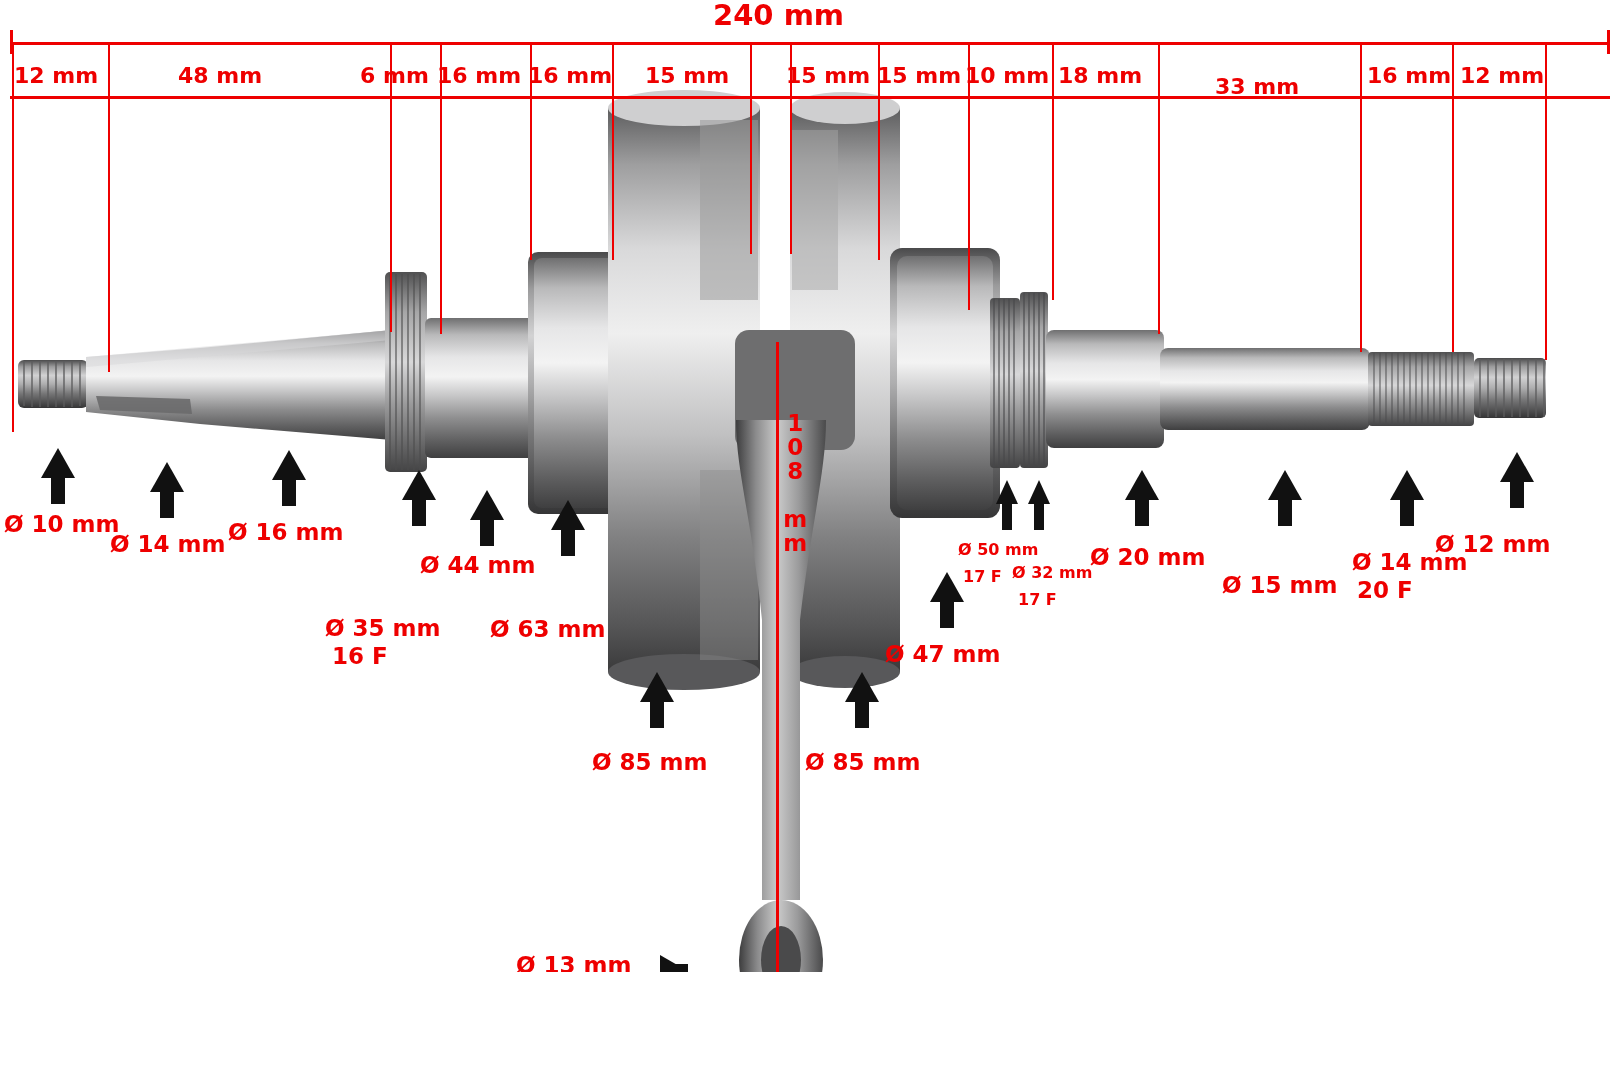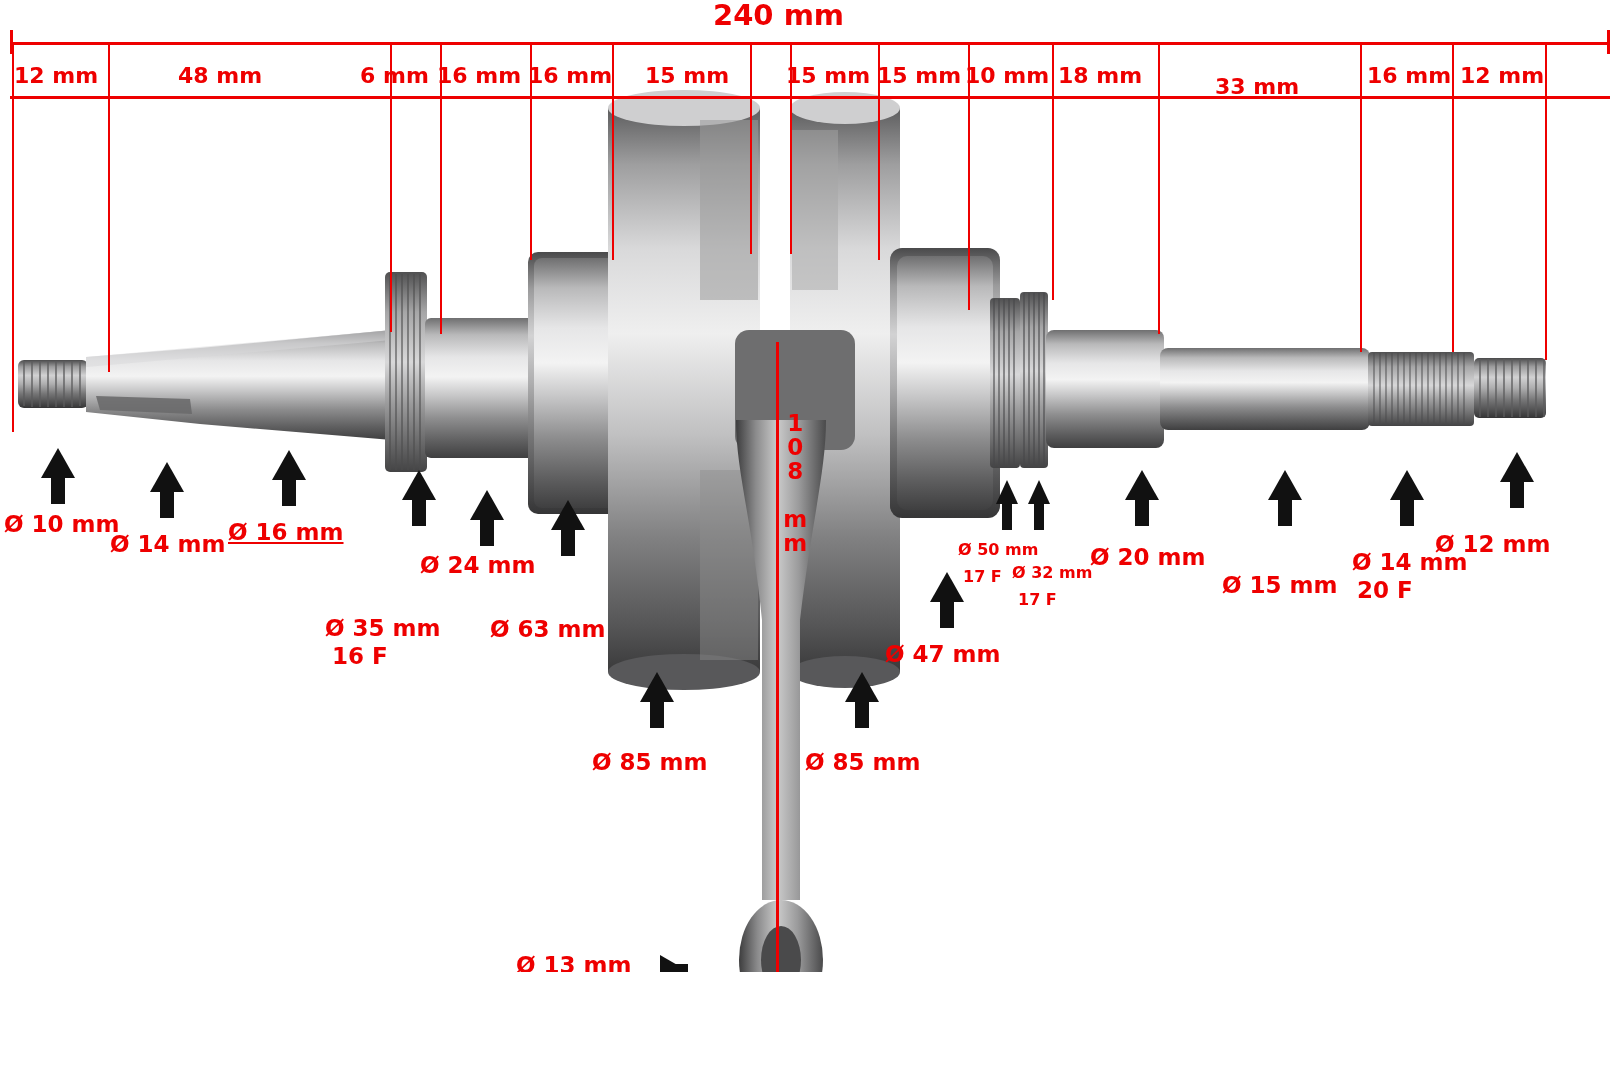--- a/index.html
+++ b/index.html
@@ -289,22 +289,22 @@
   <div class="dim top" style="left:786px;  top:64px;">15 mm</div>
   <div class="dim top" style="left:877px;  top:64px;">15 mm</div>
   <div class="dim top" style="left:965px;  top:64px;">10 mm</div>
   <div class="dim top" style="left:1058px; top:64px;">18 mm</div>
   <div class="dim top" style="left:1215px; top:64px;margin-top:11px;">33 mm</div>
   <div class="dim top" style="left:1367px; top:64px;">16 mm</div>
   <div class="dim top" style="left:1460px; top:64px;">12 mm</div>
 
   <div class="dim dia" style="left:4px;    top:512px;">Ø 10 mm</div>
   <div class="dim dia" style="left:110px;  top:532px;">Ø 14 mm</div>
-  <div class="dim dia" style="left:228px;  top:520px;text-decoration:underline;">Ø 16 mm</div>
-  <div class="dim dia" style="left:420px;  top:553px;">Ø 24 mm</div>
+  <div class="dim dia" style="left:228px;  top:520px;">Ø 16 mm</div>
+  <div class="dim dia" style="left:420px;  top:553px;">Ø 44 mm</div>
   <div class="dim dia" style="left:325px;  top:616px;">Ø 35 mm</div>
   <div class="dim dia" style="left:332px;  top:644px;">16 F</div>
   <div class="dim dia" style="left:490px;  top:617px;">Ø 63 mm</div>
   <div class="dim dia" style="left:592px;  top:750px;">Ø 85 mm</div>
   <div class="dim dia" style="left:805px;  top:750px;">Ø 85 mm</div>
   <div class="dim dia" style="left:885px;  top:642px;">Ø 47 mm</div>
   <div class="dim small" style="left:958px;  top:542px;">Ø 50 mm</div>
   <div class="dim small" style="left:963px;  top:569px;">17 F</div>
   <div class="dim small" style="left:1012px; top:565px;">Ø 32 mm</div>
   <div class="dim small" style="left:1018px; top:592px;">17 F</div>

